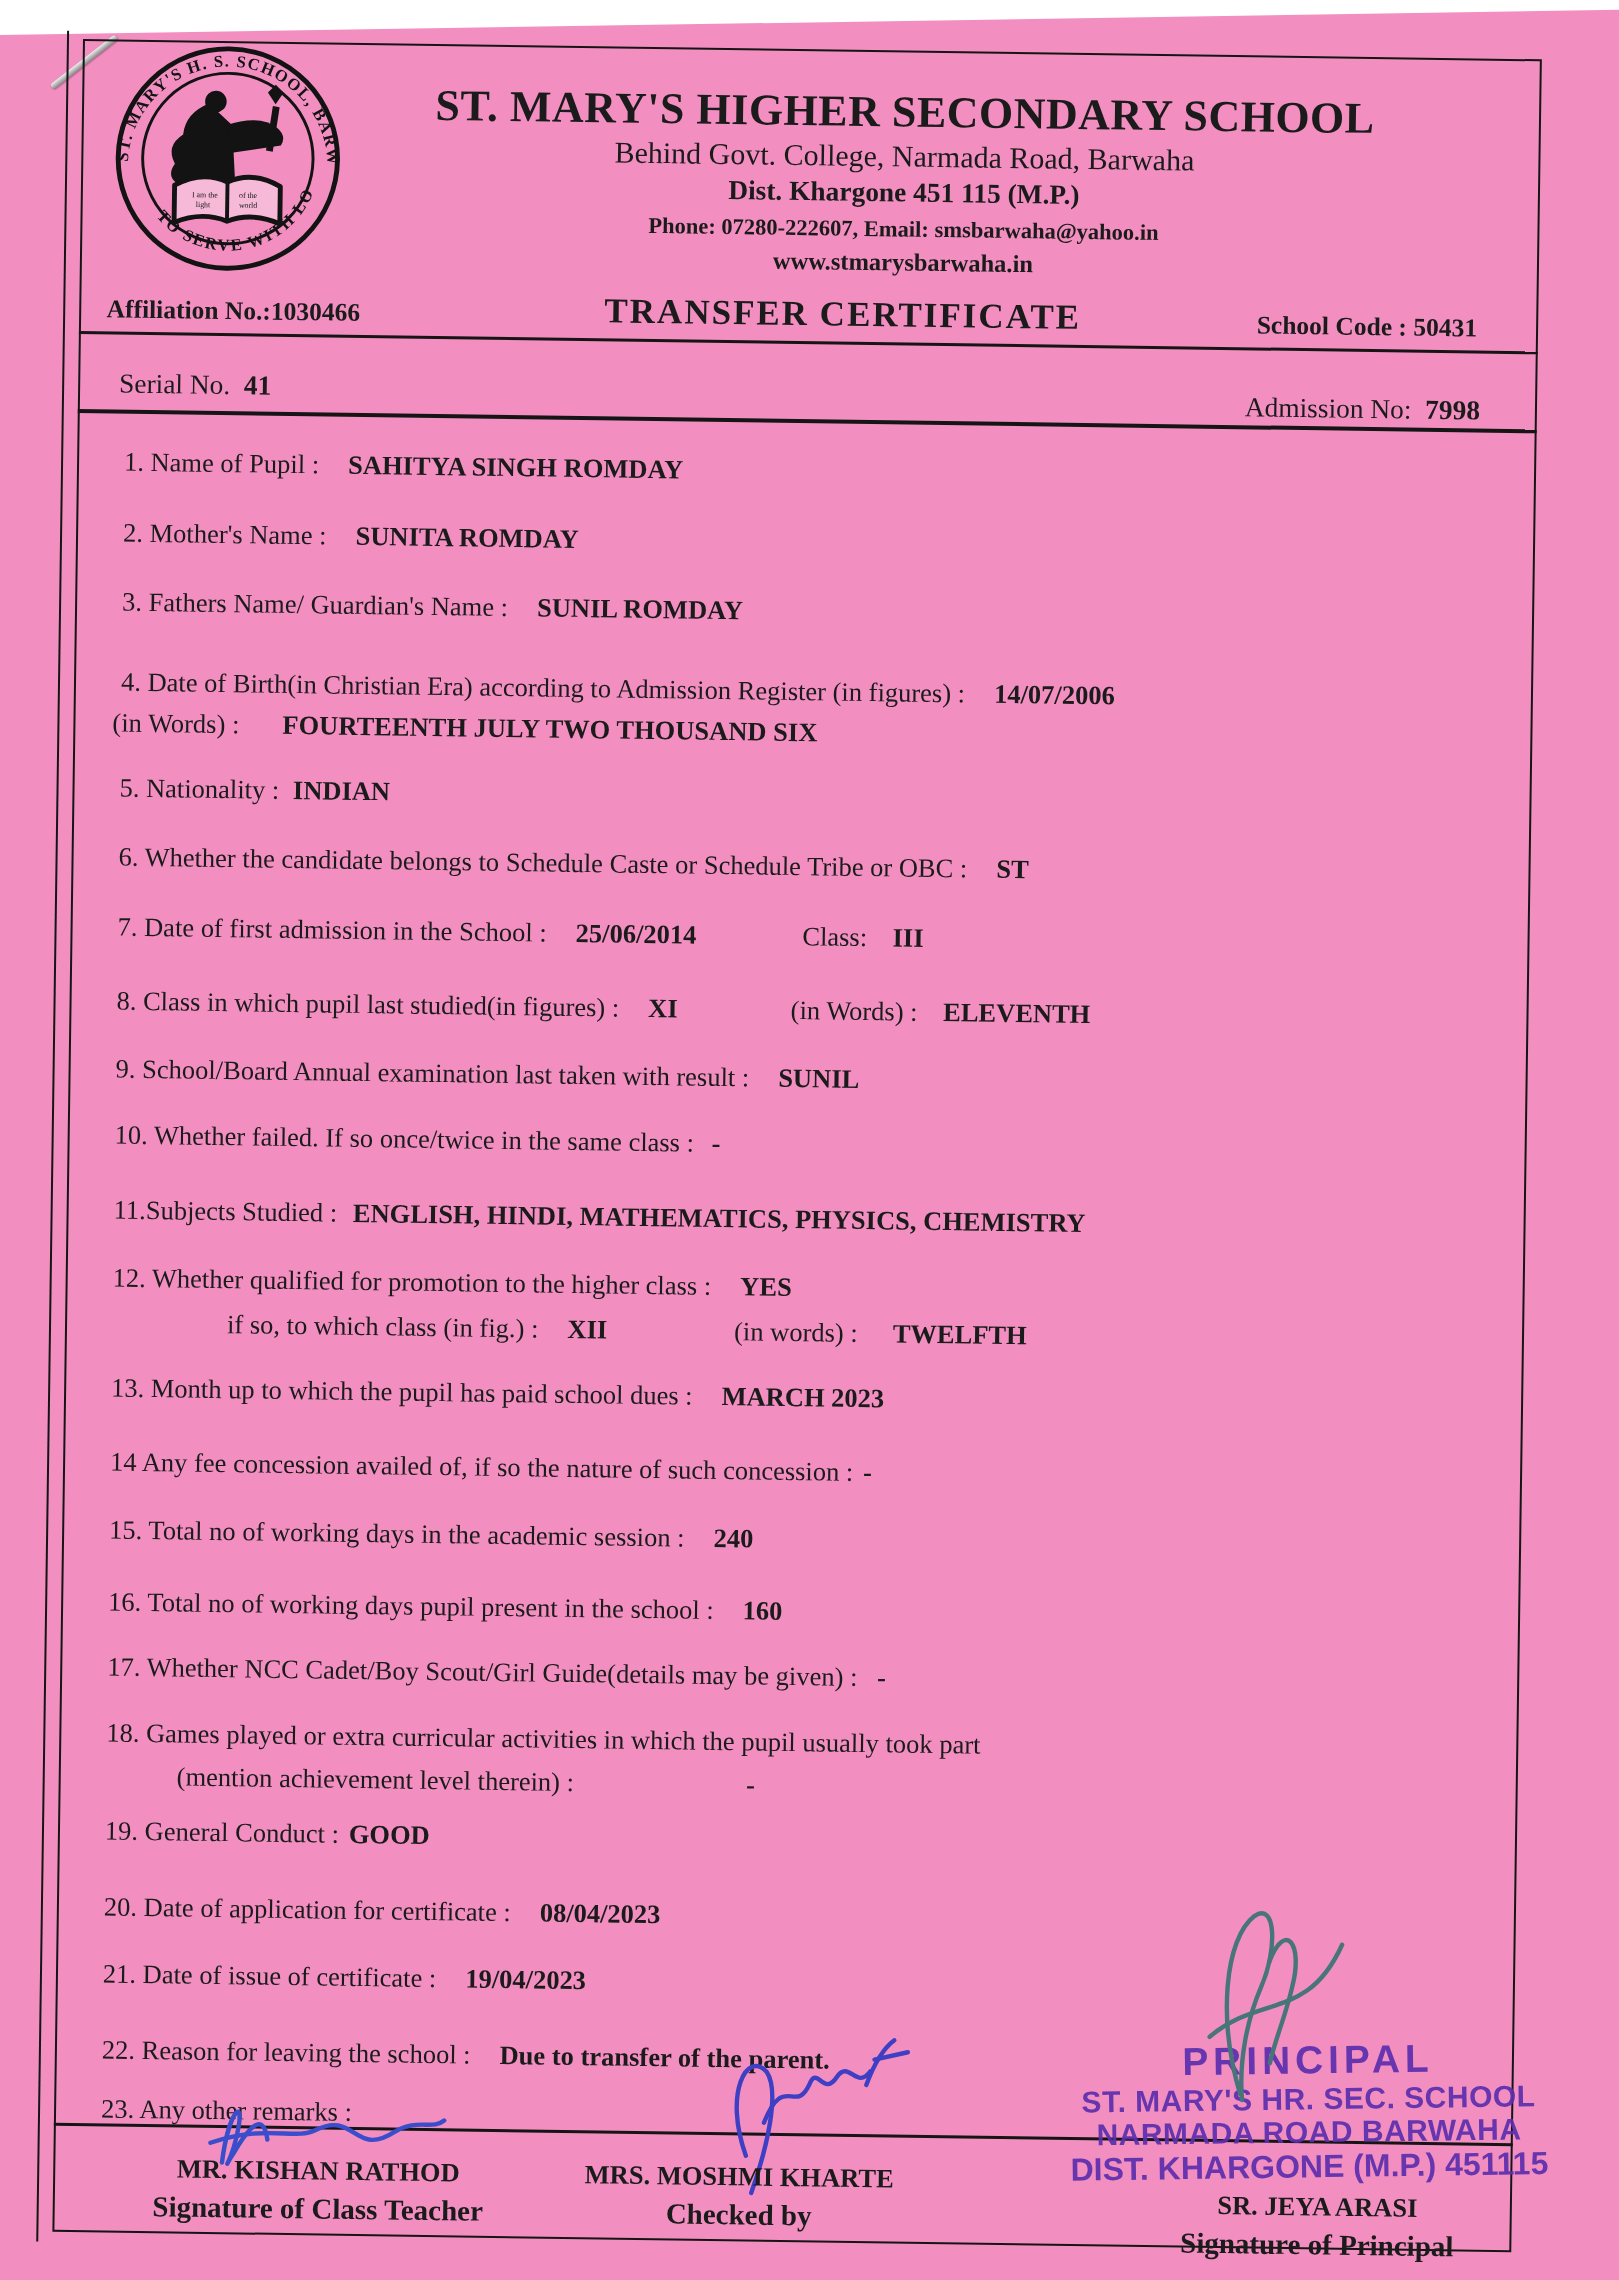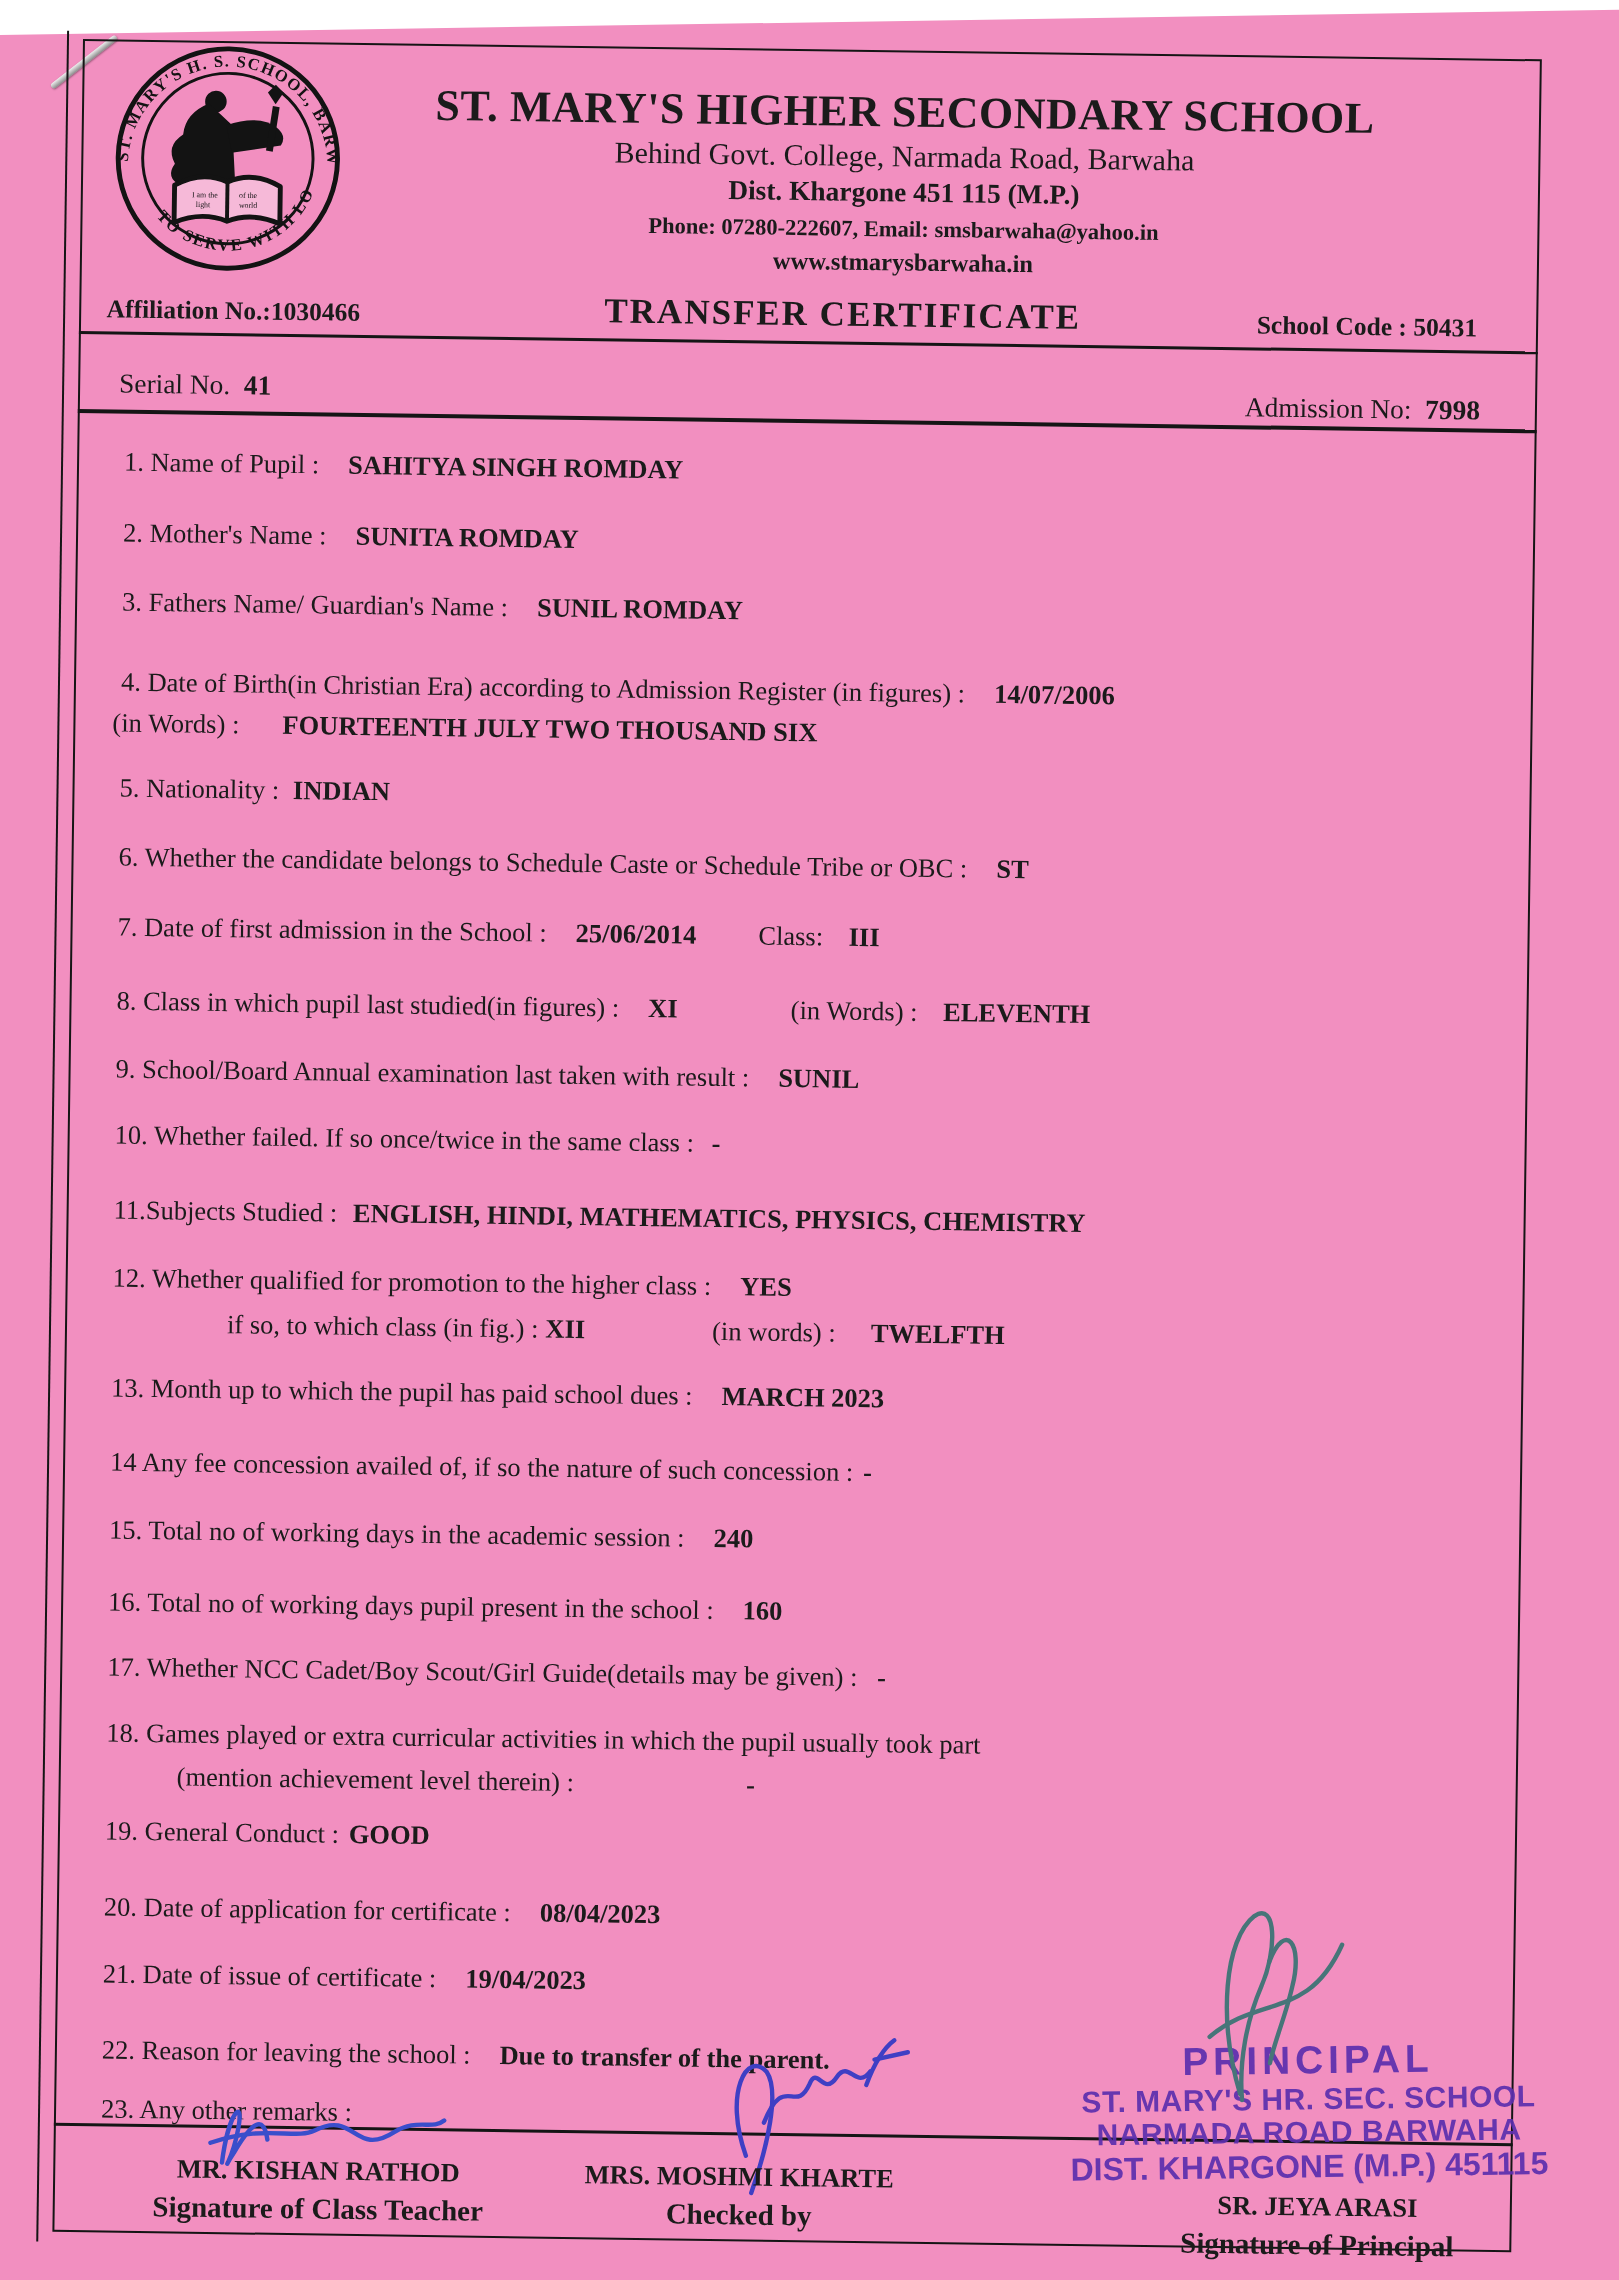--- a/index.html
+++ b/index.html
@@ -133,27 +133,27 @@
 
   <div class="hr hr2"></div>
 
   <div class="row" style="top:407px"><span>1. Name of Pupil  :</span><span class="val">SAHITYA SINGH ROMDAY</span></div>
   <div class="row" style="top:478px"><span>2. Mother's Name  :</span><span class="val">SUNITA  ROMDAY</span></div>
   <div class="row" style="top:547px"><span>3. Fathers Name/ Guardian's Name :</span><span class="val">SUNIL ROMDAY</span></div>
   <div class="row" style="top:627px"><span>4. Date of Birth(in Christian Era) according to Admission Register (in figures)  :</span><span class="val">14/07/2006</span></div>
   <div class="row" style="top:668px;left:39px"><span>(in Words)  :</span><span class="val" style="margin-left:43px">FOURTEENTH JULY TWO THOUSAND SIX</span></div>
   <div class="row" style="top:733px"><span>5. Nationality :</span><span class="val" style="margin-left:13.7px">INDIAN</span></div>
   <div class="row" style="top:802px"><span>6. Whether the candidate belongs to Schedule Caste or Schedule Tribe or OBC  :</span><span class="val">ST</span></div>
-  <div class="row" style="top:872px"><span>7. Date of  first admission in the School  :</span><span class="val">25/06/2014</span><span class="p2" style="margin-left:62px">Class:</span><span class="p2v">III</span></div>
+  <div class="row" style="top:872px"><span>7. Date of  first admission in the School  :</span><span class="val">25/06/2014</span><span class="p2" style="margin-left:106px">Class:</span><span class="p2v">III</span></div>
   <div class="row" style="top:946px"><span>8. Class in which pupil last studied(in figures)  :</span><span class="val">XI</span><span class="p2" style="margin-left:113px">(in Words) :</span><span class="p2v">ELEVENTH</span></div>
   <div class="row" style="top:1014px"><span>9. School/Board Annual examination last taken with result   :</span><span class="val">SUNIL</span></div>
   <div class="row" style="top:1080px"><span>10. Whether failed. If so once/twice in the same class   :</span><span class="val" style="margin-left:17.6px">-</span></div>
   <div class="row" style="top:1155px"><span>11.Subjects Studied :</span><span class="val" style="margin-left:15.7px">ENGLISH, HINDI, MATHEMATICS, PHYSICS, CHEMISTRY</span></div>
   <div class="row" style="top:1223px"><span>12. Whether qualified for promotion to the higher class :</span><span class="val">YES</span></div>
-  <div class="row" style="top:1268px;left:162px"><span>if so, to which class (in fig.) :</span><span class="val" style="margin-left:7px">XII</span><span class="p2" style="margin-left:127px">(in words) :</span><span class="p2v" style="margin-left:35px">TWELFTH</span></div>
+  <div class="row" style="top:1268px;left:162px"><span>if so, to which class (in fig.) :</span><span class="val" style="margin-left:29px">XII</span><span class="p2" style="margin-left:127px">(in words) :</span><span class="p2v" style="margin-left:35px">TWELFTH</span></div>
   <div class="row" style="top:1333px"><span>13. Month up to which the pupil has paid school dues  :</span><span class="val">MARCH 2023</span></div>
   <div class="row" style="top:1407px"><span>14 Any fee concession availed of, if so the nature of such concession   :</span><span class="val" style="margin-left:9.8px">-</span></div>
   <div class="row" style="top:1475px"><span>15. Total no of working days in the academic session   :</span><span class="val">240</span></div>
   <div class="row" style="top:1547px"><span>16. Total no of working days pupil present in the school :</span><span class="val">160</span></div>
   <div class="row" style="top:1612px"><span>17. Whether NCC Cadet/Boy Scout/Girl Guide(details may be given)   :</span><span class="val" style="margin-left:19.6px">-</span></div>
   <div class="row" style="top:1678px"><span>18. Games played or extra curricular activities in which the pupil usually took part</span></div>
   <div class="row" style="top:1721px;left:118px"><span>(mention achievement level therein)   :</span><span class="val" style="margin-left:172px">-</span></div>
   <div class="row" style="top:1776px"><span>19.  General Conduct   :</span><span class="val" style="margin-left:9.8px">GOOD</span></div>
   <div class="row" style="top:1852px"><span>20. Date of application for certificate  :</span><span class="val">08/04/2023</span></div>
   <div class="row" style="top:1919px"><span>21. Date of issue of certificate  :</span><span class="val">19/04/2023</span></div>

